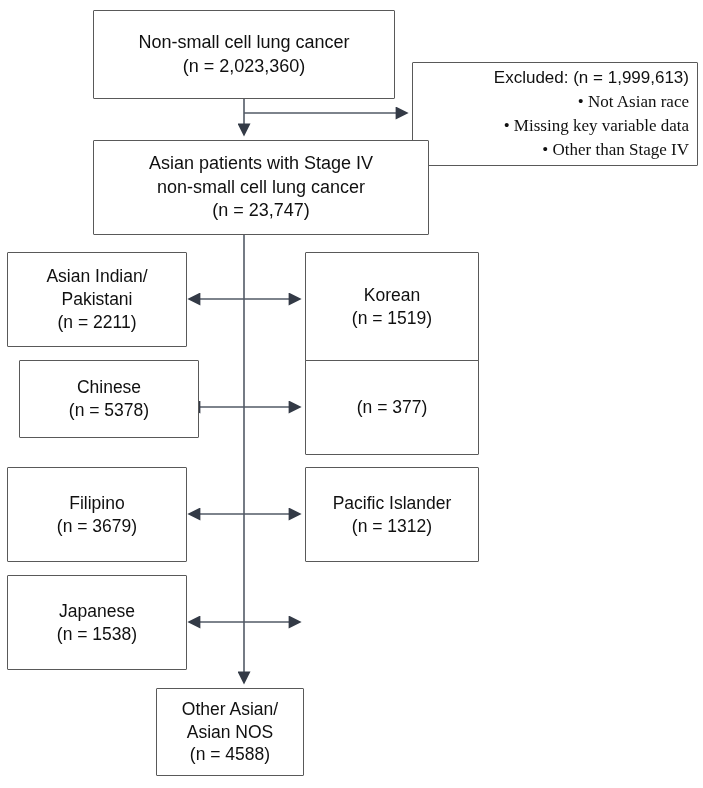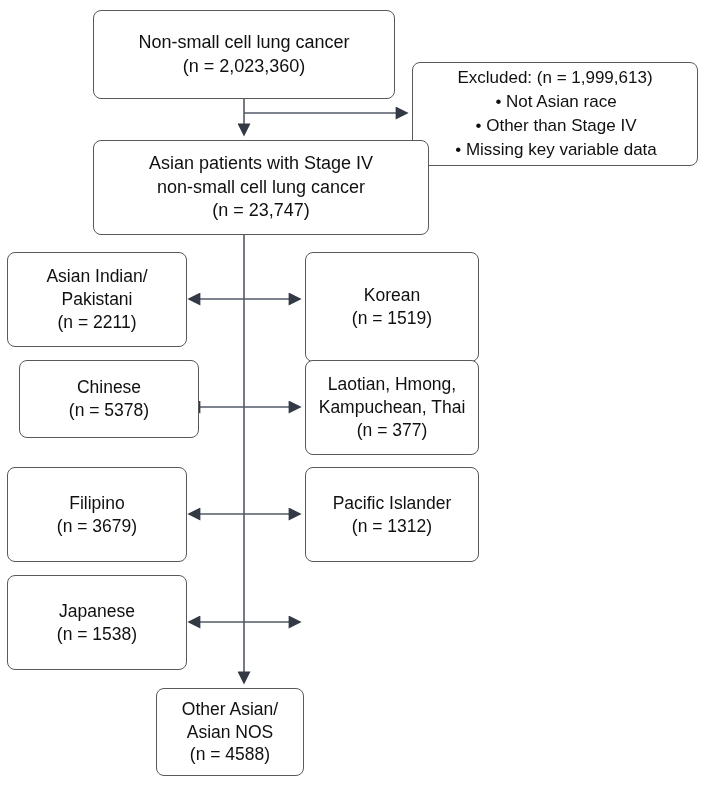--- a/index.html
+++ b/index.html
@@ -11,30 +11,30 @@
   }
   html,body{margin:0;padding:0;background:var(--bg);}
   .canvas{
     position:relative;width:703px;height:788px;background:var(--bg);
     font-family:"Liberation Sans",sans-serif;color:var(--text);overflow:hidden;
   }
   svg.connectors{position:absolute;left:0;top:0;width:703px;height:788px;}
   svg.connectors line{stroke:var(--line);stroke-width:1.6;}
   .box{
     position:absolute;background:#fff;border:1.6px solid var(--border);
-    border-radius:8px;box-sizing:border-box;
+    border-radius:1px;box-sizing:border-box;
     display:flex;flex-direction:column;align-items:center;justify-content:center;
     text-align:center;line-height:1.3;
   }
   .big{font-size:18px;}
   .big .lbl{max-width:250px;}
   .cat{font-size:17.5px;padding:0 10px;}
-  .excl{font-size:17px;line-height:1.42;align-items:center;padding:0 8px;}
+  .excl{font-size:17px;line-height:1.42;align-items:flex-end;padding:0 8px;}
   .excl .title{text-align:center;}
-  .excl .bullet{text-align:left;padding-left:2px;}
+  .excl .bullet{text-align:left;padding-left:2px;font-family:Liberation Serif, serif;}
 </style>
 </head>
 <body>
 
 <div class="canvas">
 
   <svg class="connectors">
     <defs>
       <marker id="ah" viewBox="0 0 10 10" refX="8" refY="5" markerWidth="15" markerHeight="13" markerUnits="userSpaceOnUse" orient="auto-start-reverse">
         <path d="M0,0 L10,5 L0,10 Z" style="fill:var(--arrow)"></path>
@@ -50,22 +50,22 @@
   </svg>
 
   <div class="box big" style="left:93px;top:10px;width:302px;height:89px">
     <div class="lbl">Non-small cell lung cancer</div>
     <div class="cnt">(n = 2,023,360)</div>
   </div>
 
   <div class="box excl" style="left:412px;top:62px;width:286px;height:104px">
     <div class="title">Excluded: (n = 1,999,613)</div>
     <div class="bullet">• Not Asian race</div>
+    <div class="bullet">• Missing key variable data</div>
     <div class="bullet">• Other than Stage IV</div>
-    <div class="bullet">• Missing key variable data</div>
   </div>
 
   <div class="box big" style="left:93px;top:140px;width:336px;height:95px">
     <div class="lbl">Asian patients with Stage IV non-small cell lung cancer</div>
     <div class="cnt">(n = 23,747)</div>
   </div>
 
   <div class="box cat" style="left:7px;top:252px;width:180px;height:95px">
     <div class="lbl">Asian Indian/ Pakistani</div>
     <div class="cnt">(n = 2211)</div>
@@ -81,21 +81,20 @@
   <div class="box cat" style="left:7px;top:575px;width:180px;height:95px">
     <div class="lbl">Japanese</div>
     <div class="cnt">(n = 1538)</div>
   </div>
 
   <div class="box cat" style="left:305px;top:252px;width:174px;height:110px">
     <div class="lbl">Korean</div>
     <div class="cnt">(n = 1519)</div>
   </div>
   <div class="box cat" style="left:305px;top:360px;width:174px;height:95px">
-    <div class="lbl">Laotian, Hmong, Kampuchean, Thai</div>
     <div class="cnt">(n = 377)</div>
   </div>
   <div class="box cat" style="left:305px;top:467px;width:174px;height:95px">
     <div class="lbl">Pacific Islander</div>
     <div class="cnt">(n = 1312)</div>
   </div>
 
   <div class="box cat" style="left:156px;top:688px;width:148px;height:88px">
     <div class="lbl">Other Asian/ Asian NOS</div>
     <div class="cnt">(n = 4588)</div>

